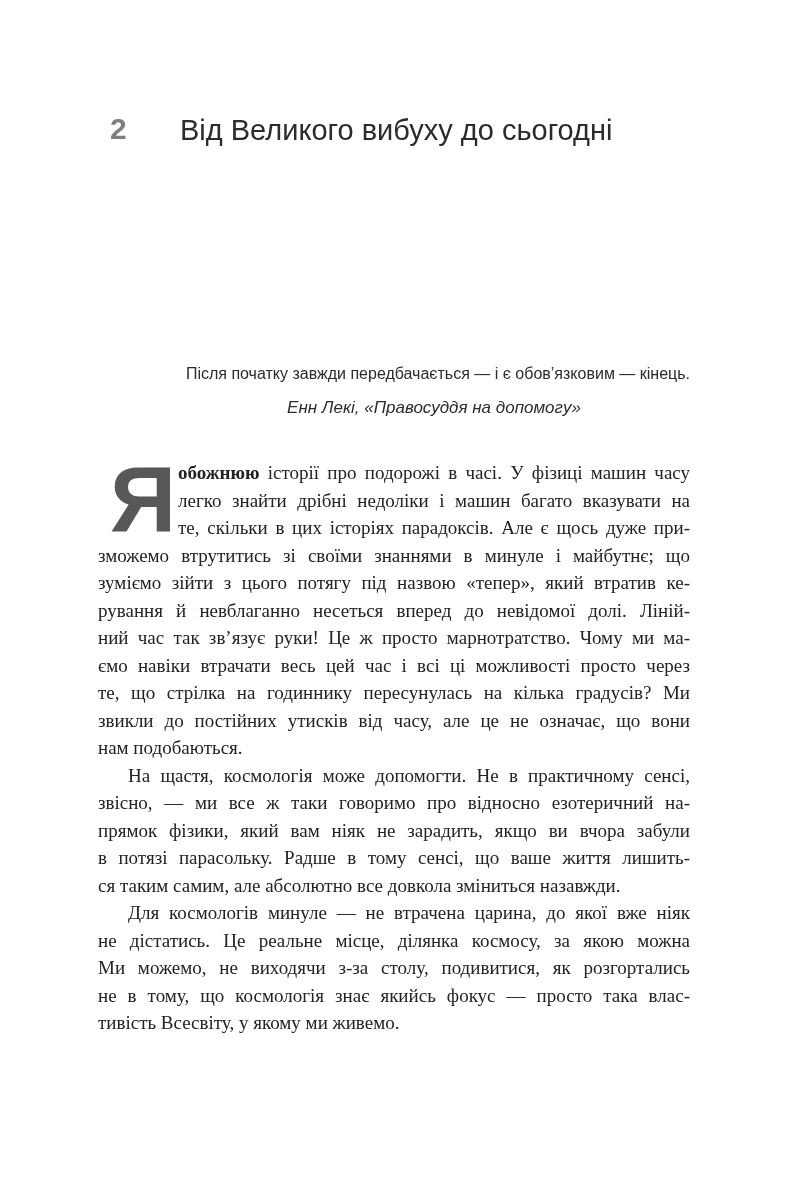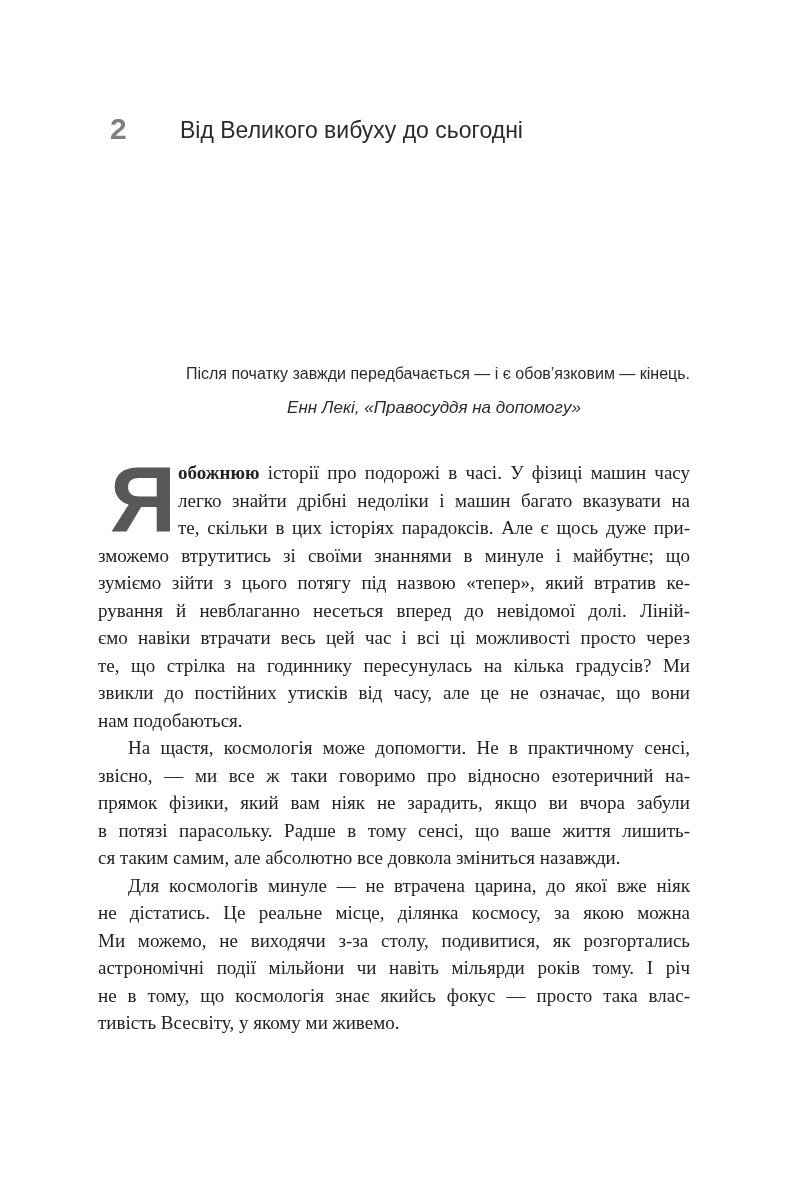--- a/index.html
+++ b/index.html
@@ -16,21 +16,21 @@
   .chapter-header { position: absolute; left: 110px; top: 112px; width: 600px; height: 48px; }
   .chapter-number {
     position: absolute; left: 0; top: 0;
     font-family: "Liberation Sans", sans-serif;
     font-weight: bold; font-size: 30px; line-height: 34px;
     color: var(--chapter-number, #7f7f7f);
   }
   .chapter-title {
     position: absolute; left: 70px; top: 4px; margin: 0;
     font-family: "Liberation Sans", sans-serif;
-    font-weight: 500; font-size: 23px; line-height: 28px;
+    font-weight: 500; font-size: 29px; line-height: 28px;
     color: var(--title, #2b2b2b);
     white-space: nowrap;
   }
 
   
   .epigraph {
     position: absolute; left: 178px; top: 362px; width: 512px;
     text-align: right;
     font-family: "Liberation Sans", sans-serif;
     color: var(--title, #2b2b2b);
@@ -76,35 +76,35 @@
 
   <div class="chapter-body">
       <div class="paragraph">
         <div class="dropcap">Я</div>
         <div class="line"><b>обожнюю</b> історії про подорожі в часі. У фізиці машин часу</div>
         <div class="line">легко знайти дрібні недоліки і машин багато вказувати на</div>
         <div class="line">те, скільки в цих історіях парадоксів. Але є щось дуже при-</div>
         <div class="line">зможемо втрутитись зі своїми знаннями в минуле і майбутнє; що</div>
         <div class="line">зуміємо зійти з цього потягу під назвою «тепер», який втратив ке-</div>
         <div class="line">рування й невблаганно несеться вперед до невідомої долі. Ліній-</div>
+        <div class="line">ний час так зв’язує руки! Це ж просто марнотратство. Чому ми ма-</div>
         <div class="line">ємо навіки втрачати весь цей час і всі ці можливості просто через</div>
         <div class="line">те, що стрілка на годиннику пересунулась на кілька градусів? Ми</div>
         <div class="line">звикли до постійних утисків від часу, але це не означає, що вони</div>
         <div class="line last">нам подобаються.</div>
       </div>
       <div class="paragraph">
         <div class="line indent">На щастя, космологія може допомогти. Не в практичному сенсі,</div>
         <div class="line">звісно, — ми все ж таки говоримо про відносно езотеричний на-</div>
         <div class="line">прямок фізики, який вам ніяк не зарадить, якщо ви вчора забули</div>
         <div class="line">в потязі парасольку. Радше в тому сенсі, що ваше життя лишить-</div>
         <div class="line last">ся таким самим, але абсолютно все довкола зміниться назавжди.</div>
       </div>
       <div class="paragraph">
         <div class="line indent">Для космологів минуле — не втрачена царина, до якої вже ніяк</div>
         <div class="line">не дістатись. Це реальне місце, ділянка космосу, за якою можна</div>
         <div class="line">Ми можемо, не виходячи з-за столу, подивитися, як розгортались</div>
-        <div class="line">астрономічні події мільйони чи навіть мільярди років тому. І річ</div>
         <div class="line">не в тому, що космологія знає якийсь фокус — просто така влас-</div>
         <div class="line last">тивість Всесвіту, у якому ми живемо.</div>
       </div>
     </div>
 
 </div>
 
 </body></html>

